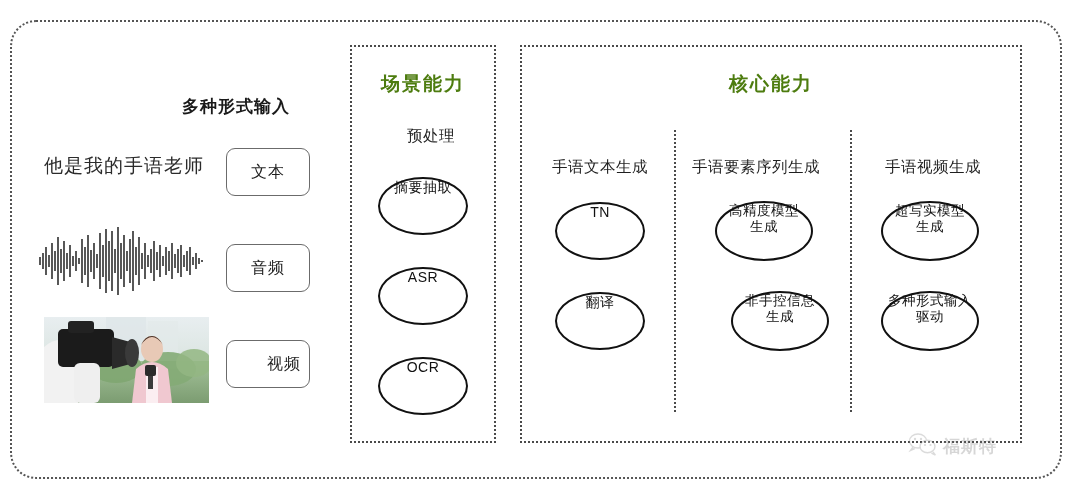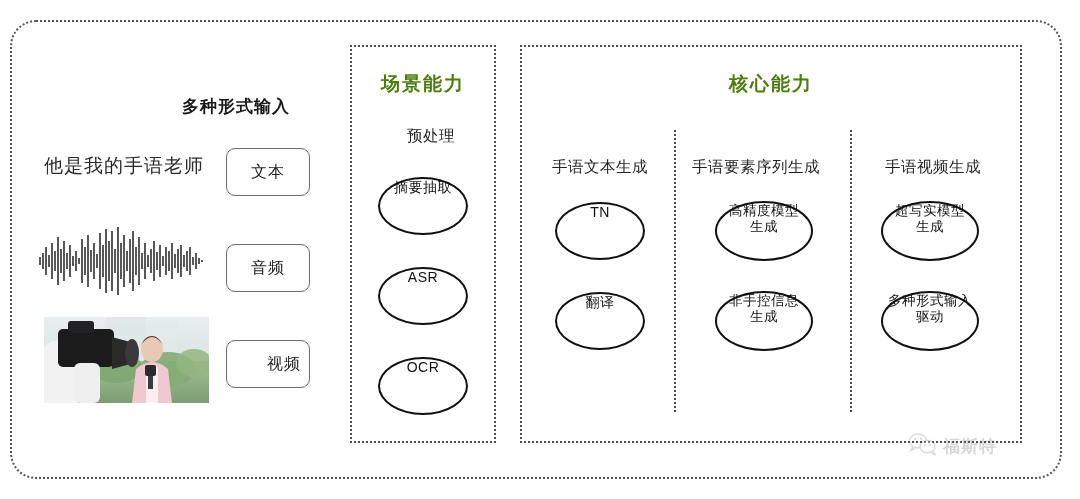--- a/index.html
+++ b/index.html
@@ -336,21 +336,21 @@
       <span class="lbl">翻译</span>
     </div>
 
     <div class="sub-head" style="left:152px; width:164px; top:110px;">手语要素序列生成</div>
     <div class="ellipse wide" style="left:193px; top:154px;">
       <span>
         <span class="lbl">高精度模型</span>
         <span class="lbl">生成</span>
       </span>
     </div>
-    <div class="ellipse wide" style="left:193px; top:244px;">
+    <div class="ellipse wide" style="left:209px; top:244px;">
       <span>
         <span class="lbl">非手控信息</span>
         <span class="lbl">生成</span>
       </span>
     </div>
 
     <div class="sub-head" style="left:336px; width:150px; top:110px;">手语视频生成</div>
     <div class="ellipse wide" style="left:359px; top:154px;">
       <span>
         <span class="lbl">超写实模型</span>

